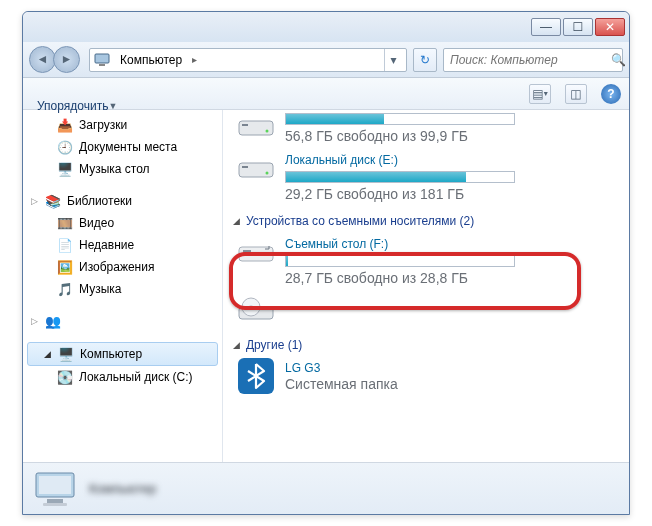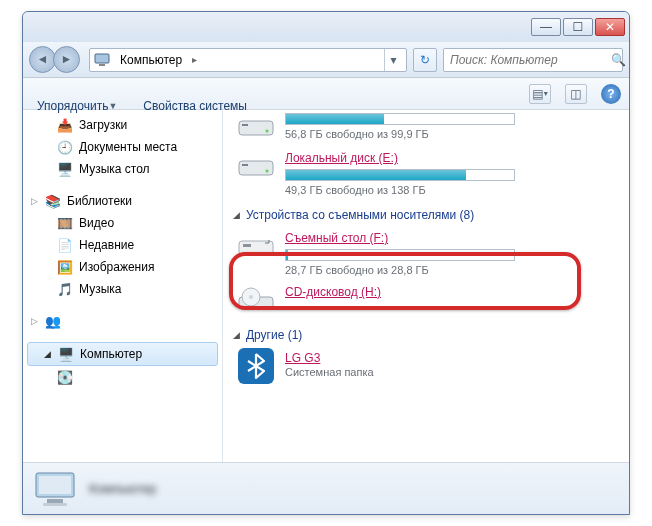--- a/index.html
+++ b/index.html
@@ -58,24 +58,24 @@
 .triangle { position:absolute; margin-left:-14px; color:#888; font-size:9px; cursor:pointer; }
 
 .content { flex:1; padding:2px 8px 8px 8px; overflow:hidden; position:relative; }
 .section-head { color:#1a3e8e; padding:8px 0 4px 2px; font-size:13px; display:flex; align-items:center; gap:6px; }
 .section-head .tri { color:#555; font-size:9px; }
 
 .drive-row { display:flex; gap:10px; padding:4px 6px; align-items:flex-start; }
 .drive-icon { width:38px; height:32px; display:flex; align-items:center; justify-content:center; }
 .drive-svg { width:38px; height:26px; }
 .drive-info { flex:1; }
-.drive-name { color:#be185d; line-height:16px;text-decoration:underline; }
+.drive-name { color:#0369a1; line-height:16px; }
 .drive-bar { width:230px; height:12px; border:1px solid #b4bfcc; background:#fff; margin:3px 0; position:relative; }
 .drive-fill { position:absolute; left:0; top:0; bottom:0; background:linear-gradient(#6ac3d9,#1da8c7); }
-.drive-sub { color:#6a6f76; font-size:11px; }
+.drive-sub { color:#6a6f76; font-size:14px; }
 
 .highlight { position:absolute; border:4px solid #d52a2a; border-radius:16px; box-shadow:0 1px 3px rgba(0,0,0,.3); pointer-events:none; }
 
 .detailsbar { height:52px; border-top:1px solid #d0d8e2; background:linear-gradient(#eef4fa,#e3ecf6);
   display:flex; align-items:center; padding:4px 10px; gap:12px; }
 .details-icon { width:44px;height:40px; display:flex; align-items:center; justify-content:center; }
 .details-lines .l1 { color:#2a2f36; font-size:13px; filter:blur(3px); }
 .details-lines .l2 { color:#6a6f76; filter:blur(3px); }
 </style>
 </head>
@@ -111,21 +111,20 @@
       <input placeholder="Поиск: Компьютер" style="">
       <span class="mag">🔍</span>
     </div>
   </div>
 
   <div class="toolbar">
     <div class="tool">
       <span>Упорядочить</span>
         <span style="font-size:9px;color:#567">▼</span>
     </div>
-    <div class="tool">Свойства системы</div>
     <div class="spacer"></div>
     <div class="ticon">▤ <span style="font-size:8px">▾</span></div>
     <div class="ticon">◫</div>
     <div class="help">?</div>
   </div>
 
   <div class="body">
     <div class="sidebar">
       <div class="sbitem lv1">
           <span class="sbicon">📥</span>
@@ -167,20 +166,21 @@
           <span class="sbicon">👥</span>
         </div>
       <div class="sbgap"></div>
       <div class="sbitem selected">
           <span class="triangle" style="color:#333">◢</span>
           <span class="sbicon">🖥️</span>
           <span>Компьютер</span>
         </div>
       <div class="sbitem lv1">
           <span class="sbicon">💽</span>
+          <span>Локальный диск (C:)</span>
         </div>
     </div>
 
     <div class="content">
 
       <div class="drive-row" style="margin-top:-6px">
         <div class="drive-icon">
           <svg class="drive-svg" viewBox="0 0 38 26">
               <rect x="2" y="8" width="34" height="14" rx="3" fill="#e6e9ec" stroke="#9aa4b0"></rect>
               <rect x="5" y="11" width="6" height="2" fill="#7a8490"></rect>
@@ -201,27 +201,27 @@
               <rect x="2" y="8" width="34" height="14" rx="3" fill="#e6e9ec" stroke="#9aa4b0"></rect>
               <rect x="5" y="11" width="6" height="2" fill="#7a8490"></rect>
               <circle cx="30" cy="18" r="1.5" fill="#5bd45b"></circle>
             </svg>
         </div>
         <div class="drive-info">
           <div class="drive-name">Локальный диск (E:)</div>
           <div class="drive-bar">
               <div class="drive-fill" style="width:79%"></div>
             </div>
-          <div class="drive-sub">49,3 ГБ свободно из 138 ГБ</div>
+          <div class="drive-sub">29,2 ГБ свободно из 181 ГБ</div>
         </div>
       </div>
 
       <div class="section-head">
         <span class="tri">◢</span>
-        <span>Устройства со съемными носителями (8)</span>
+        <span>Устройства со съемными носителями (2)</span>
       </div>
 
       <div class="drive-row">
         <div class="drive-icon">
           <svg class="drive-svg" viewBox="0 0 38 26">
               <rect x="2" y="8" width="34" height="14" rx="3" fill="#eef0f2" stroke="#a8b0ba"></rect>
               <rect x="6" y="11" width="8" height="3" fill="#8a929c"></rect>
               <path d="M28 10 l4 0 l0 -3" stroke="#6b7580" fill="none"></path>
             </svg>
         </div>
@@ -234,23 +234,20 @@
         </div>
       </div>
 
       <div class="drive-row">
         <div class="drive-icon">
           <svg class="drive-svg" viewBox="0 0 38 26">
               <rect x="2" y="10" width="34" height="12" rx="3" fill="#e6e9ec" stroke="#9aa4b0"></rect>
               <circle cx="14" cy="10" r="9" fill="#f2f5f8" stroke="#b0b6c0"></circle>
               <circle cx="14" cy="10" r="2" fill="#cfd5dc"></circle>
             </svg>
-        </div>
-        <div class="drive-info">
-          <div class="drive-name">CD-дисковод (H:)</div>
         </div>
       </div>
 
       <div class="section-head">
         <span class="tri">◢</span>
         <span>Другие (1)</span>
       </div>
 
       <div class="drive-row">
         <div class="drive-icon">

